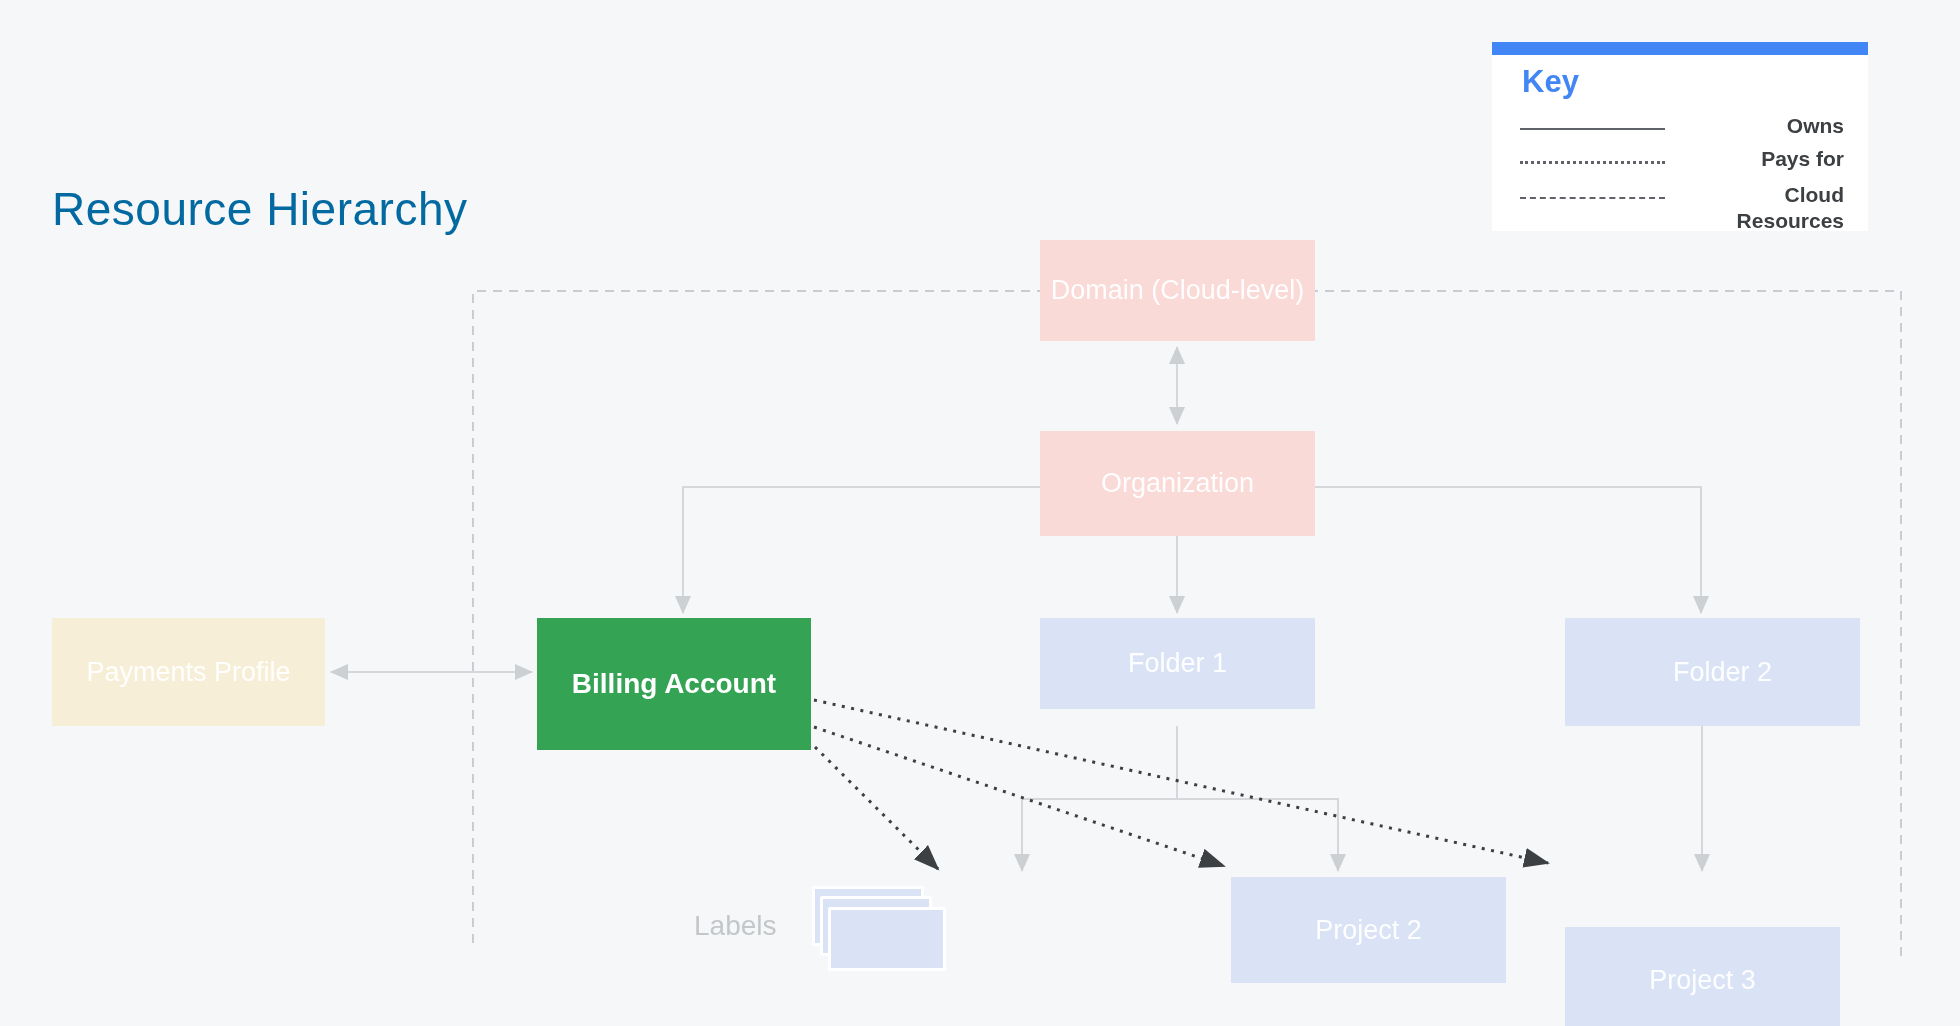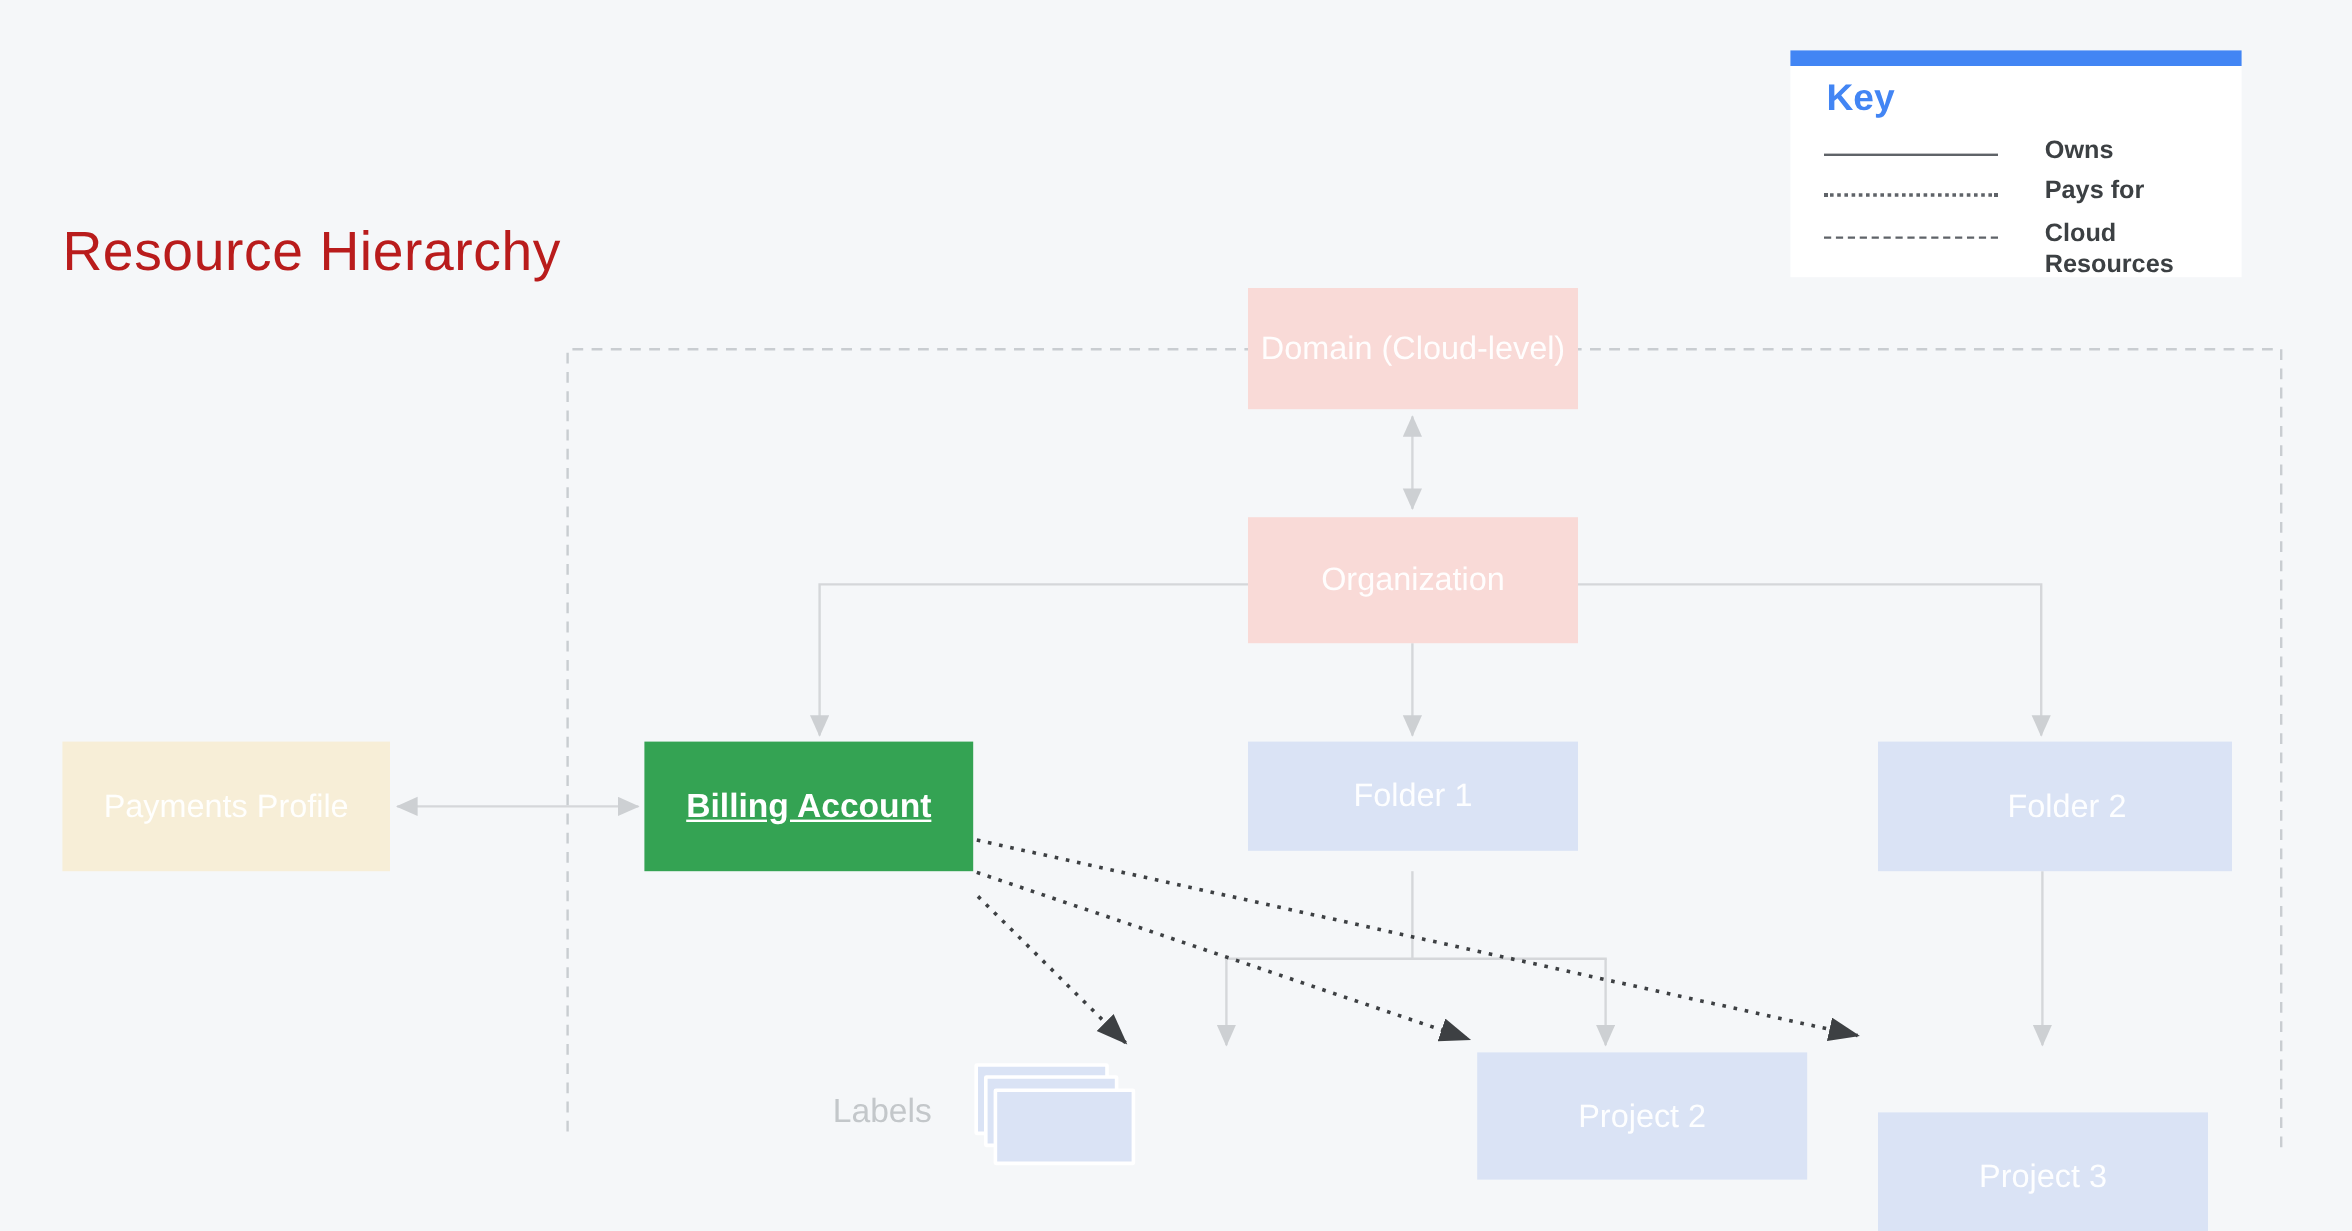--- a/index.html
+++ b/index.html
@@ -8,42 +8,42 @@
     width:1960px;
     height:1026px;
     background:#f5f7f9;
     font-family:"Liberation Sans", sans-serif;
     overflow:hidden;
   }
   .page-title{
     position:absolute;
     left:52px; top:182px;
     font-size:46px;
-    color:#b91c1c;
+    color:#0369a1;
     letter-spacing:.5px;
   }
   
   .wires{position:absolute;left:0;top:0;z-index:1;}
   
   .node{
     position:absolute;
     display:flex;align-items:center;justify-content:center;
     z-index:2;
     font-size:27px;
     color:rgba(255,255,255,0.95);
     text-align:center;
   }
   .node.pink{background:#f9dad7;}
   .node.blue{background:#dae3f5;}
   .node.beige{background:#f7eed7;}
   .node.green{background:#34a353;font-weight:bold;font-size:28px;color:#ffffff;}
   .n-domain      {left:1040px;top:240px;width:275px;height:101px;}
   .n-organization{left:1040px;top:431px;width:275px;height:105px;}
   .n-payments    {left:52px;  top:618px;width:273px;height:108px;}
-  .n-billing     {left:537px; top:618px;width:274px;height:108px;text-decoration:underline;}
+  .n-billing     {left:537px; top:618px;width:274px;height:132px;}
   .n-folder1     {left:1040px;top:618px;width:275px;height:91px;}
   .n-folder2     {left:1565px;top:618px;width:275px;height:108px;padding-left:20px;}
   .n-project1    {left:895px; top:877px;width:275px;height:106px;}
   .n-project2    {left:1231px;top:877px;width:275px;height:106px;}
   .n-project3    {left:1565px;top:927px;width:275px;height:106px;}
   
   .labels-caption{
     position:absolute;left:694px;top:910px;
     font-size:28px;color:#c3c7ca;z-index:2;
   }
@@ -53,21 +53,21 @@
     background:#dae3f5;
     border:3px solid #ffffff;
     border-radius:2px;
   }
   .labels-icon .c1{left:0;top:0;width:106px;height:54px;}
   .labels-icon .c2{left:8px;top:10px;width:106px;height:54px;}
   .labels-icon .c3{left:16px;top:21px;width:112px;height:58px;}
   
   .key-card{
     position:absolute;left:1492px;top:42px;width:376px;height:189px;
-    background:#ffffff;z-index:4;
+    background:#ffffff;z-index:4;text-align:right;
   }
   .key-topbar{position:absolute;left:0;top:0;width:100%;height:13px;background:#4285f4;}
   .key-title{position:absolute;left:30px;top:22px;font-size:31px;font-weight:bold;color:#4285f4;}
   .key-sample{position:absolute;left:28px;width:145px;height:0;}
   .key-sample.solid {top:86px; border-top:2px solid #5f6368;}
   .key-sample.dotted{top:119px;border-top:3px dotted #5f6368;}
   .key-sample.dashed{top:155px;border-top:2px dashed #5f6368;}
   .key-label{
     position:absolute;left:212px;width:140px;
     font-size:21px;font-weight:bold;color:#3c4043;line-height:26px;

